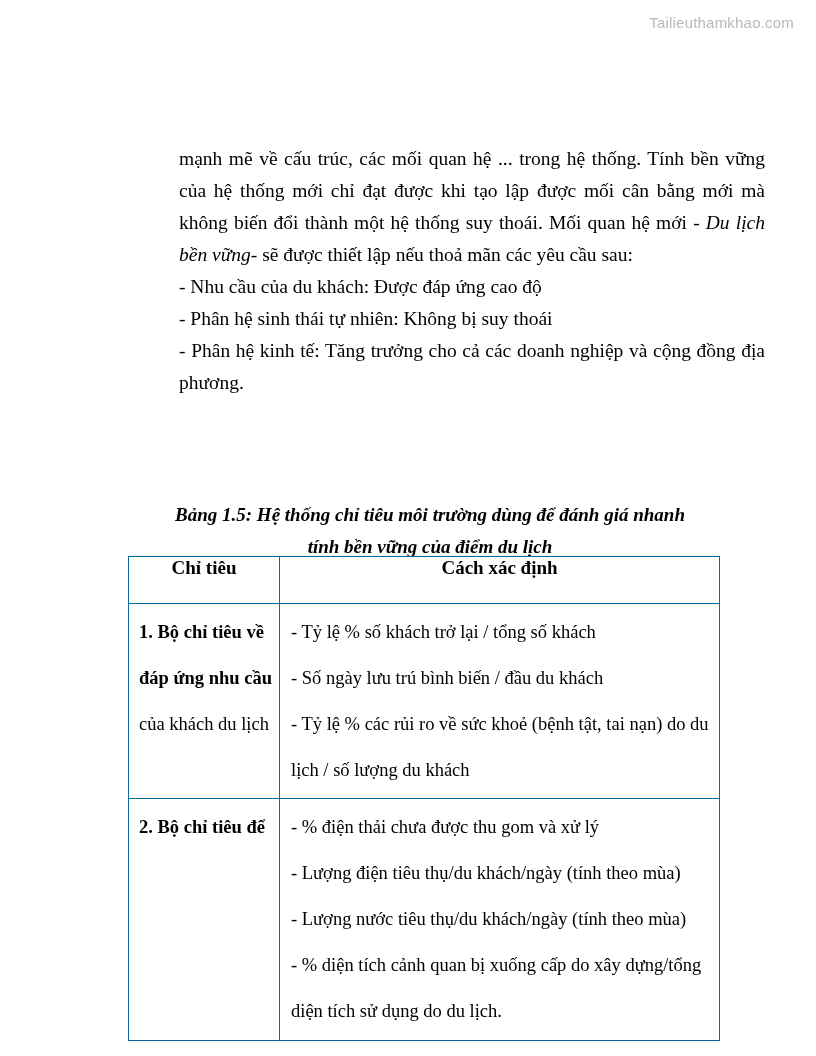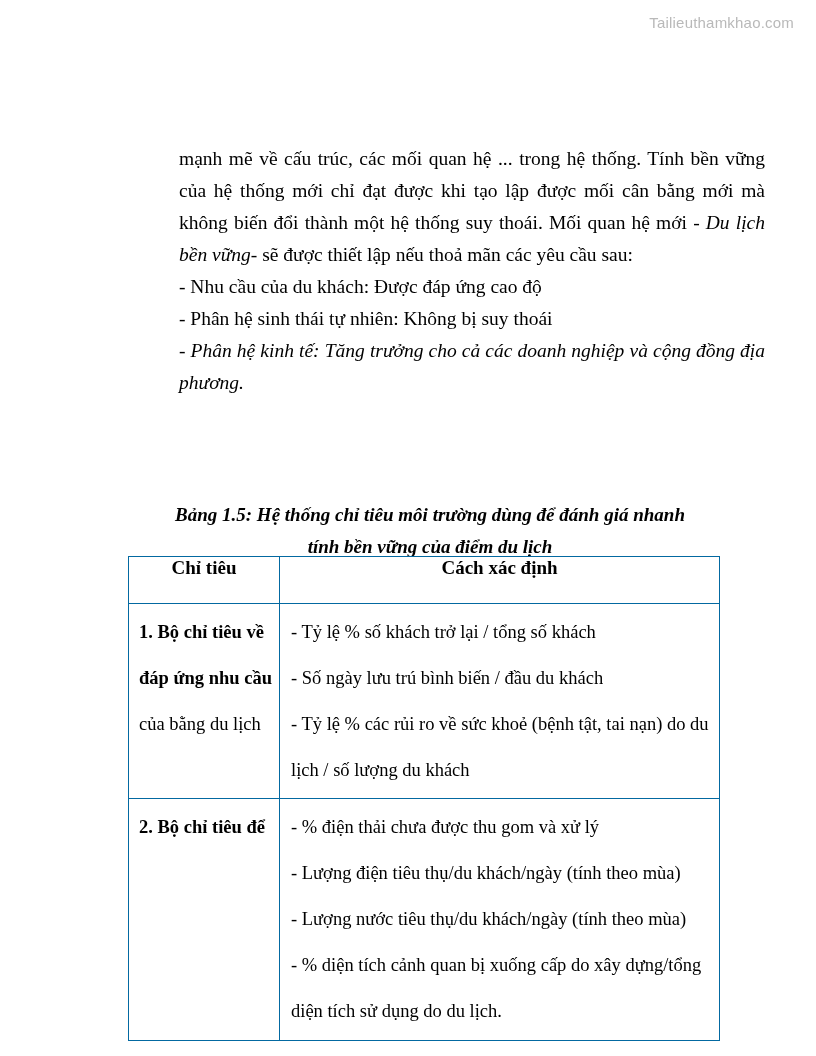--- a/index.html
+++ b/index.html
@@ -69,21 +69,20 @@
 
   .bullet {
     margin: 0;
     font-size: 19.5px;
     line-height: 32px;
     text-align: left;
   }
   .bullet.justified {
     text-align: justify;
     text-justify: inter-word;
-    font-style: italic;
   }
 
   
   .caption {
     position: absolute;
     left: 137px;
     top: 491px;
     width: 586px;
     text-align: center;
     font-weight: bold;
@@ -190,21 +189,21 @@
           <th class="hd">Chỉ tiêu</th>
           <th class="hd">Cách xác định</th>
         </tr>
       </thead>
       <tbody>
         <tr>
           <td class="cell r1left">
             <div class="lines">
               <span class="ln justify">1. Bộ chỉ tiêu về</span>
               <span class="ln justify">đáp ứng nhu cầu</span>
-              <span class="ln">của bằng du lịch</span>
+              <span class="ln">của khách du lịch</span>
             </div>
           </td>
           <td class="cell">
             <div class="lines right-col">
               <span class="ln">- Tỷ lệ % số khách trở lại / tổng số khách</span>
               <span class="ln">- Số ngày lưu trú bình biến / đầu du khách</span>
               <span class="ln">- Tỷ lệ % các rủi ro về sức khoẻ (bệnh tật, tai nạn) do du</span>
               <span class="ln">lịch / số lượng du khách</span>
             </div>
           </td>

